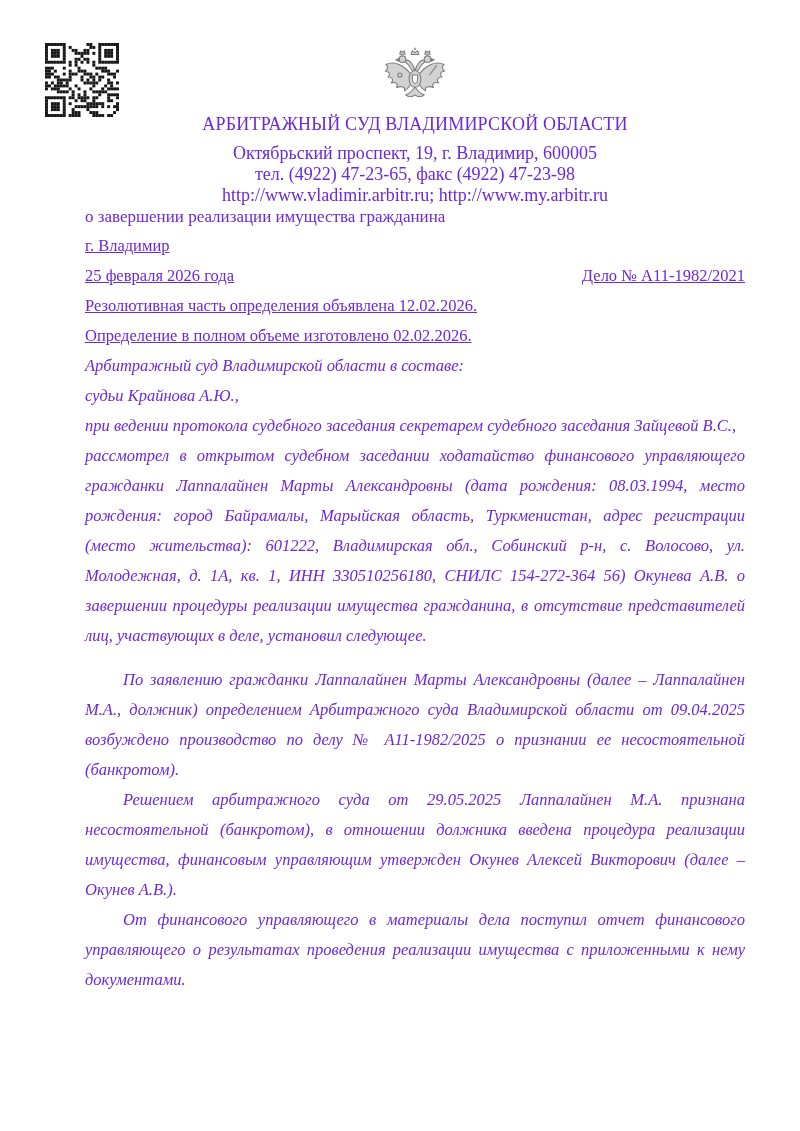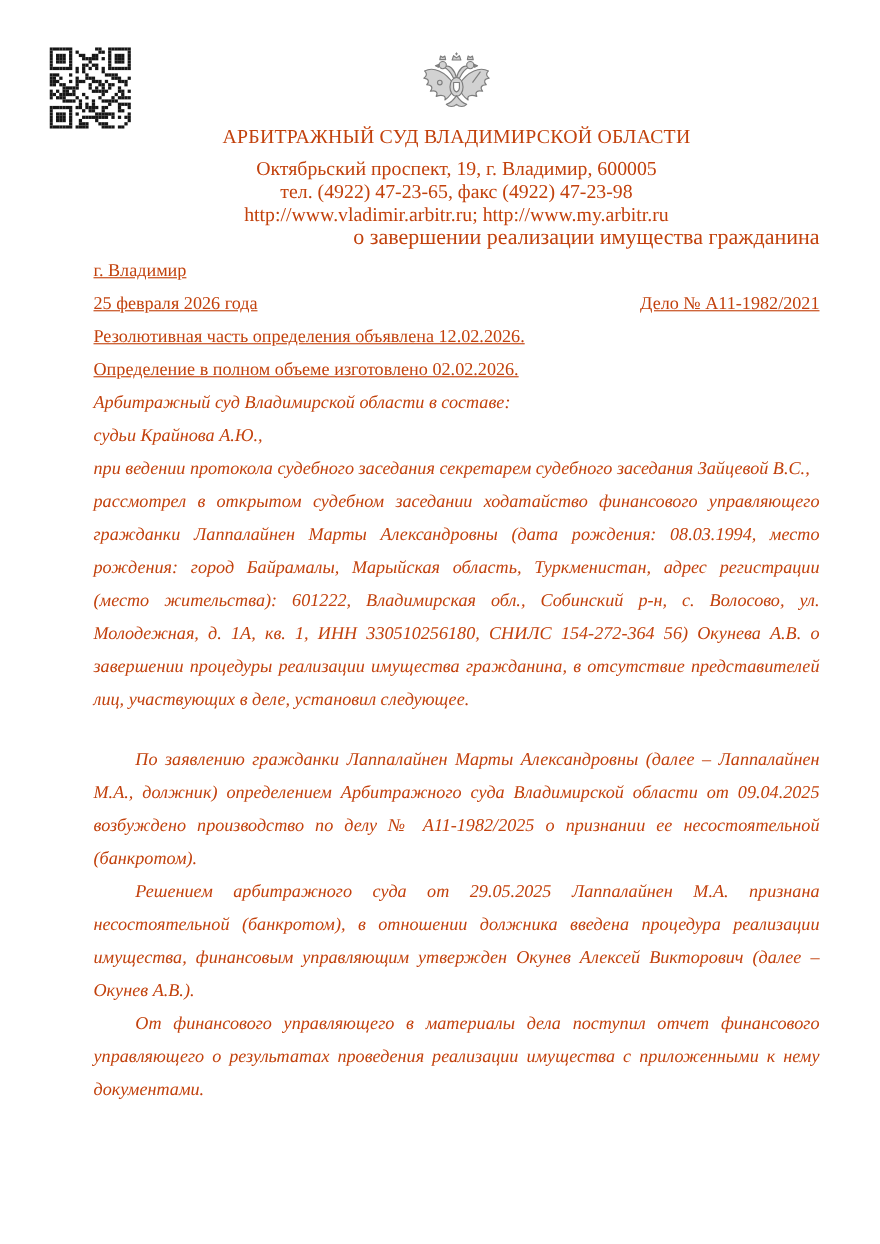--- a/index.html
+++ b/index.html
@@ -1,39 +1,39 @@
 <!DOCTYPE html>
 <html lang="ru"><head>
 <meta charset="utf-8">
 <style>
   * { margin:0; padding:0; box-sizing:border-box; }
   html, body { background:#ffffff; }
   .page {
     position:relative;
     width:800px; height:1131px;
     background:#ffffff;
-    color:#c2410c;
+    color:#6d28d9;
     font-family:"Liberation Serif","DejaVu Serif",serif;
     padding:0 55px 0 85px;
     overflow:hidden;
   }
   .qr { position:absolute; left:45px; top:43px; width:74px; height:74px; }
   .qr svg { display:block; width:74px; height:74px; }
   .emblem { margin:46px auto 0 auto; width:66px; height:66px; display:flex; justify-content:center; align-items:center; }
   .court-name { text-align:center; font-size:18px; line-height:22px; margin-top:1px; letter-spacing:0.2px; white-space:nowrap; }
   .addr-block { margin-top:8px; text-align:center; font-size:18px; line-height:21px; }
   .doc-title { text-align:center; font-size:17.5px; line-height:22px; margin-top:3px; }
-  .doc-subtitle { text-align:right; font-size:20px; line-height:21px; }
+  .doc-subtitle { text-align:left; font-size:17px; line-height:21px; }
   .meta-block, .body-block { font-size:16.5px; line-height:30px; }
   .meta-block { margin-top:4px;text-decoration:underline; }
   .date-row { display:flex; justify-content:space-between; }
   .body-block p { margin:0;font-style:italic; }
   p.just { text-align:justify; text-align-last:left; }
   p.indent { text-indent:38px; }
-  p.gap { margin-top:24px; }
+  p.gap { margin-top:14px; }
 </style>
 </head>
 <body>
 
 <div class="page">
 
   <div class="qr">
     <svg id="qr-svg" viewBox="0 0 75 75" xmlns="http://www.w3.org/2000/svg">
         <g fill="#161616">
           <rect x="0" y="0" width="3" height="3"></rect>

